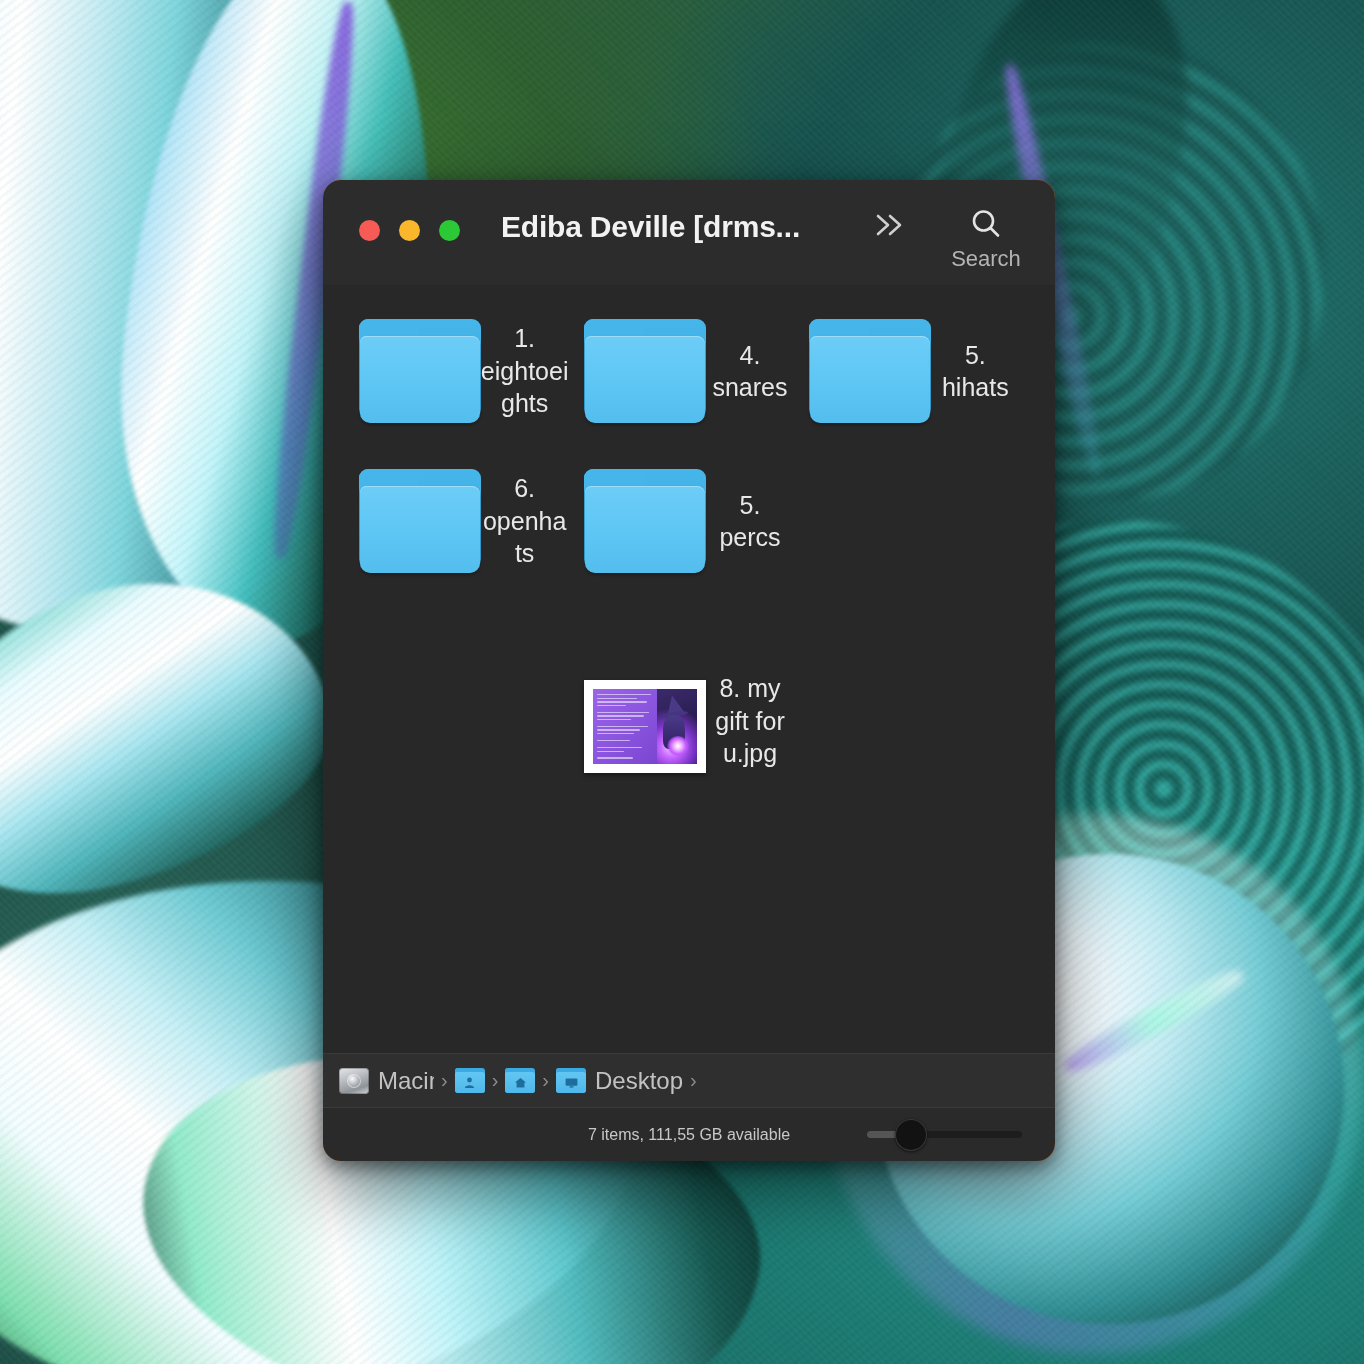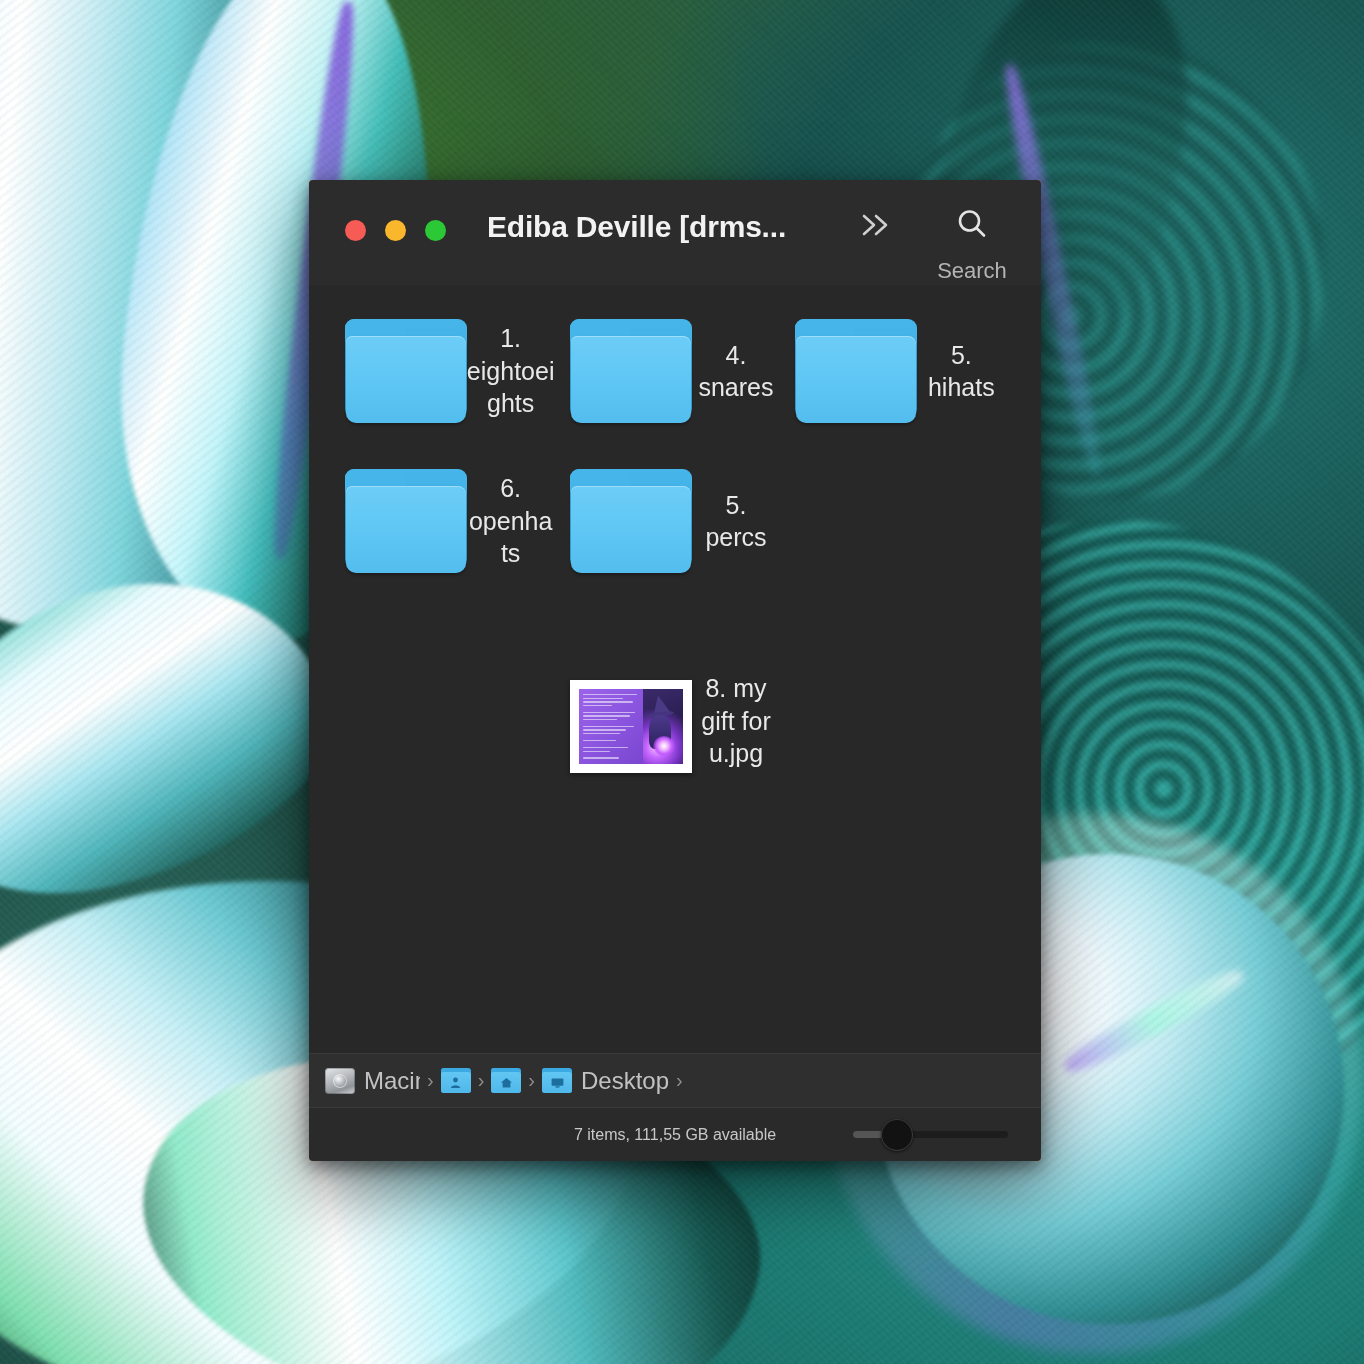--- a/index.html
+++ b/index.html
@@ -164,26 +164,26 @@
   .wp-grain {
     inset: 0;
     background:
       repeating-linear-gradient(45deg, rgba(255,255,255,.022) 0 2px, transparent 2px 5px),
       repeating-linear-gradient(-38deg, rgba(0,0,0,.03) 0 3px, transparent 3px 7px);
   }
 
   
   #finder-window {
     position: absolute;
-    left: 309px;
+    left: 323px;
     top: 180px;
     width: 732px;
     height: 981px;
     background: #f97316;
-    border-radius: 4px;
+    border-radius: 18px;
     box-shadow: 0 26px 70px rgba(0,0,0,.55), 0 6px 18px rgba(0,0,0,.45);
     overflow: hidden;
     display: flex;
     flex-direction: column;
   }
 
   
   .titlebar {
     position: relative;
     height: 105px;
@@ -223,21 +223,20 @@
   }
   .overflow-btn {
     width: 46px; height: 46px;
     display: flex; align-items: center; justify-content: center;
     color: #cfcfcf;
   }
   .search-group {
     display: flex;
     flex-direction: column;
     align-items: center;
-    gap: 12px;
     width: 94px;
   }
   .search-icon-wrap {
     width: 46px; height: 44px;
     display: flex; align-items: center; justify-content: center;
     color: #e3e3e3;
   }
   .search-label {
     font-size: 22px;
     color: #b4b4b4;

